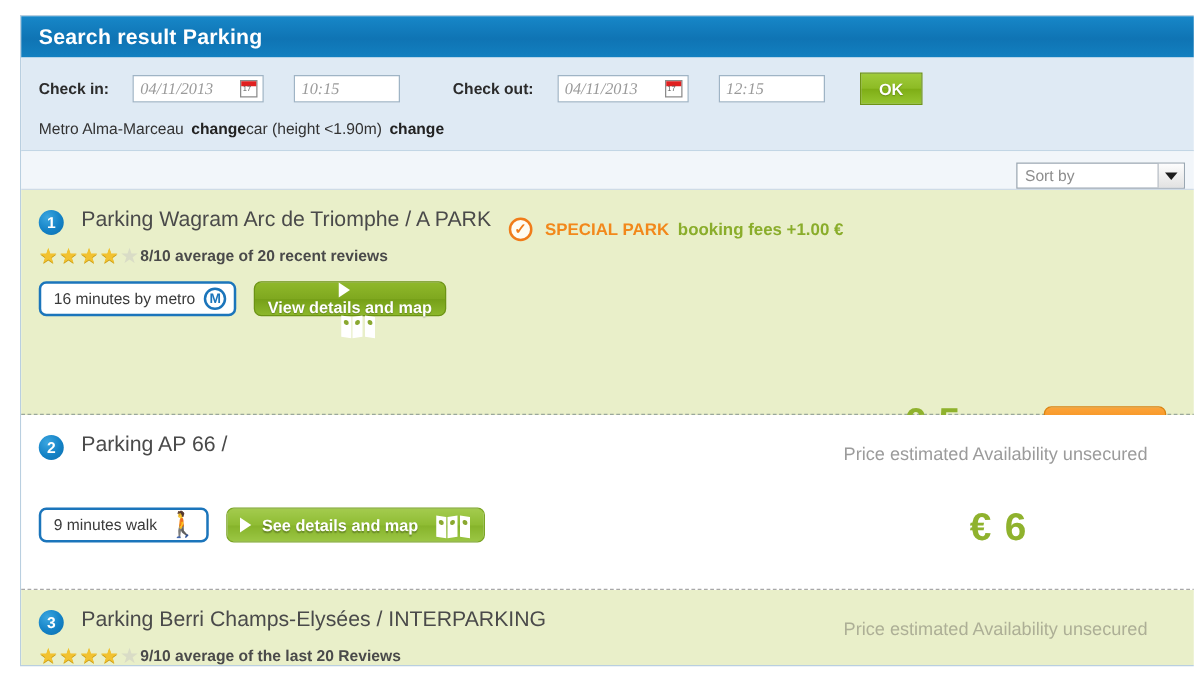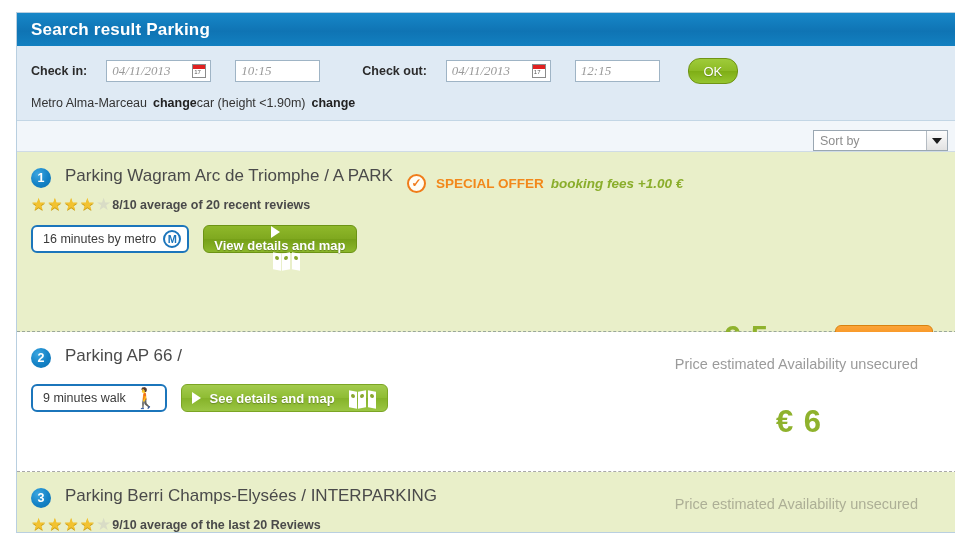--- a/index.html
+++ b/index.html
@@ -97,25 +97,25 @@
     left: 1px; top: 4px;
     font-size: 6px;
     color: #5a5a5a;
     font-family: "Liberation Sans", sans-serif;
     line-height: 7px;
   }
   .okbtn {
     margin-left: 16px;
     width: 48px; height: 24px;
     border: 1px solid #6f9415;
-    border-radius: 12px;
+    border-radius: 0;
     background: linear-gradient(to bottom, #9fcb3a 0%, #8dbb25 48%, #7fae16 52%, #95c52f 100%);
     color: #ffffff;
     font-size: 13px;
-    font-weight: normal;
+    font-weight: bold;
     display: flex;
     align-items: center;
     justify-content: center;
     cursor: pointer;
     text-shadow: 0 1px 1px rgba(0,0,0,.25);
   }
   .searchrow2 {
     margin-top: 12px;
     font-size: 12.5px;
     color: #333;
@@ -325,21 +325,20 @@
   .offer-label {
     margin-left: 10px;
     font-size: 13.5px;
     font-weight: bold;
     color: #f2881b;
   }
   .offer-sub {
     margin-left: 7px;
     font-size: 13.5px;
     font-weight: bold;
-    font-style: italic;
     color: #8aad2b;
   }
   .price {
     position: absolute;
     font-size: 31px;
     font-weight: bold;
     color: #8fb22d;
     letter-spacing: 1px;
   }
   .price.p1 { left: 706px; top: 168px; }
@@ -448,35 +447,35 @@
         <span class="mapicon">
             <i></i>
             <i></i>
             <i></i>
           </span>
       </div>
     </div>
 
     <div class="offerline">
       <span class="checkcircle">✓</span>
-      <span class="offer-label">SPECIAL OFFER</span>
+      <span class="offer-label">SPECIAL PARK</span>
       <span class="offer-sub">booking fees +1.00 €</span>
     </div>
 
     <div class="price p1">€ 5</div>
     <div class="bookbtn">Book now!</div>
     <div class="guarantee">Place and prices guaranteed for the duration requested. Input and single output.</div>
   </div>
 
   <div class="result white r2" style="height:140px;">
     <div class="rowtop">
       <div class="badge">2</div>
       <div class="pname">Parking AP 66 /</div>
     </div>
-    <div class="btnrow" style="margin-top:16px;">
+    <div class="btnrow" style="margin-top:38px;">
       <div class="transbadge">
         <span>9 minutes walk</span>
         <span class="walkicon">🚶</span>
       </div>
       <div class="greenbtn light">
         <span class="playtri"></span>
         <span>See details and map</span>
         <span class="mapicon">
             <i></i>
             <i></i>

